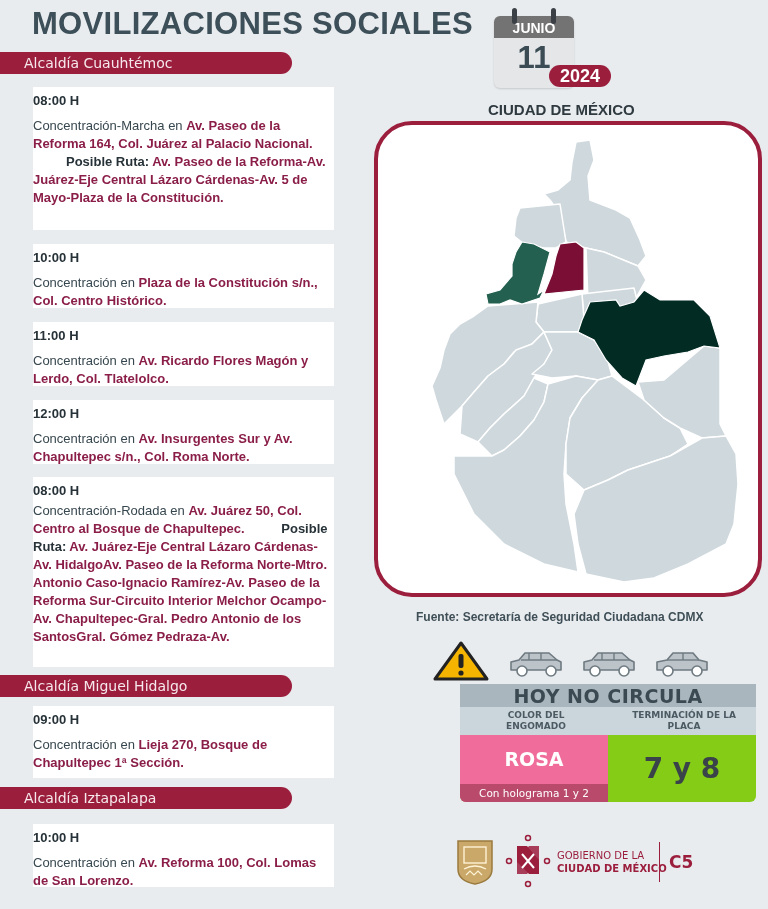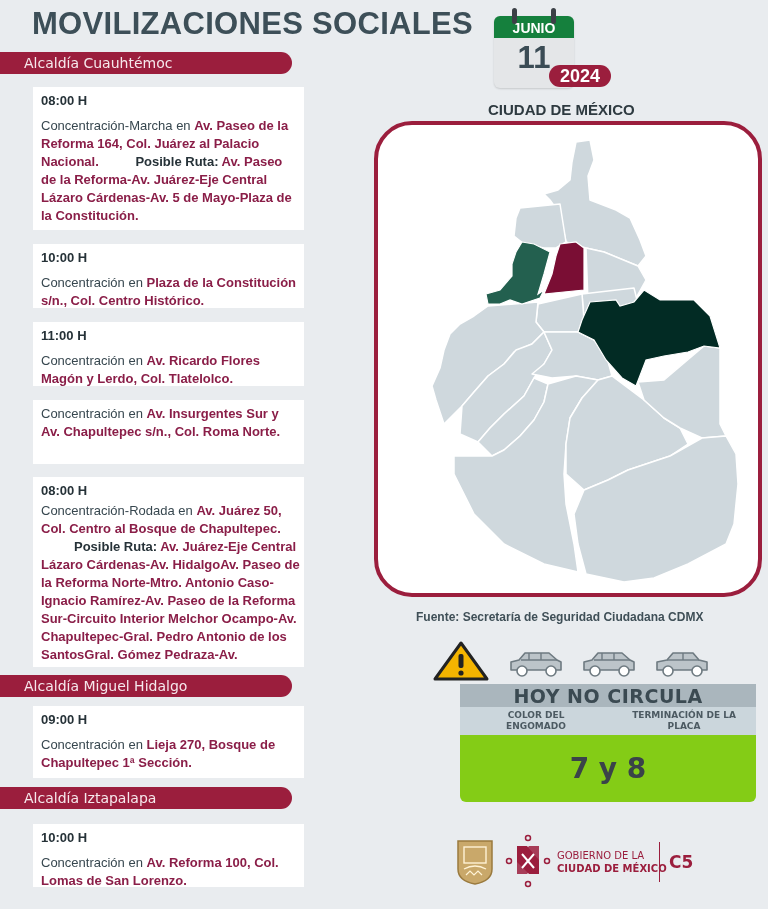--- a/index.html
+++ b/index.html
@@ -19,41 +19,41 @@
     position: absolute; left: 0; width: 292px; height: 22px;
     background: #9b1e3d;
     border-radius: 0 11px 11px 0;
     color: #f6e8ec;
     font-family: "DejaVu Sans", sans-serif;
     font-size: 14px;
     padding-left: 24px;
     line-height: 22px;
   }
   .card {
-    position: absolute; left: 33px; width: 271px;
+    position: absolute; left: 33px; width: 301px;
     background: #ffffff;
-    padding: 5px 4px 4px 8px;
+    padding: 5px 4px 4px 0;
     font-size: 13px;
     line-height: 18px;
   }
   .card .time { font-weight: bold; color: #263238; font-size: 13px; margin-bottom: 7px; }
   .card .desc { font-weight: bold; color: #8a1e48; }
   .card .desc .plain { font-weight: normal; color: #37474f; }
   .card .desc .label { color: #263238; margin-left: 33px; }
 
   .calendar {
     position: absolute; left: 494px; top: 8px; width: 80px; height: 72px;
   }
   .cal-body {
     position: absolute; left: 0; top: 8px; width: 80px; height: 72px;
     background: #e4e6e8; border-radius: 6px; box-shadow: 0 1px 2px rgba(0,0,0,0.15);
   }
   .cal-top {
     position: absolute; left: 0; top: 8px; width: 80px; height: 22px;
-    background: #15803d; border-radius: 6px 6px 0 0;
+    background: #737373; border-radius: 6px 6px 0 0;
     color: #fff; font-weight: bold; font-size: 14px; text-align: center; line-height: 24px;
   }
   .cal-ring { position: absolute; top: 0; width: 5px; height: 16px; background: #3b4046; border-radius: 3px; }
   .cal-day {
     position: absolute; left: 0; top: 32px; width: 80px; text-align: center;
     font-size: 31px; font-weight: bold; color: #3b4c55;
   }
   .year-pill {
     position: absolute; left: 549px; top: 65px; width: 62px; height: 22px;
     background: #9b1e3d; border-radius: 11px; color: #fff;
@@ -146,20 +146,21 @@
 </div>
 
 <div class="card" style="top:322px; height:64px">
   <div class="time">11:00 H</div>
   <div class="desc">
     <span class="plain">Concentración</span><span class="plain"> en </span><span>Av. Ricardo Flores Magón y Lerdo, Col. Tlatelolco.</span>
   </div>
 </div>
 
 <div class="card" style="top:400px; height:64px">
+  <div class="time">12:00 H</div>
   <div class="desc">
     <span class="plain">Concentración</span><span class="plain"> en </span><span>Av. Insurgentes Sur y Av. Chapultepec s/n., Col. Roma Norte.</span>
   </div>
 </div>
 
 <div class="card" style="top:477px; height:190px">
   <div class="time" style="margin-bottom:2px">08:00 H</div>
   <div class="desc">
     <span class="plain">Concentración-Rodada</span><span class="plain"> en </span><span>Av. Juárez 50, Col. Centro al Bosque de Chapultepec.</span><span class="label"> Posible Ruta: </span><span>Av. Juárez-Eje Central Lázaro Cárdenas-Av. HidalgoAv. Paseo de la Reforma Norte-Mtro. Antonio Caso-Ignacio Ramírez-Av. Paseo de la Reforma Sur-Circuito Interior Melchor Ocampo-Av. Chapultepec-Gral. Pedro Antonio de los SantosGral. Gómez Pedraza-Av.</span>
   </div>
@@ -254,20 +255,24 @@
   <circle cx="44" cy="21" r="5" fill="#fff" stroke="#6e7a81" stroke-width="1.6"></circle>
 </svg>
 
 <div class="hnc">
   <div class="hnc-title">HOY NO CIRCULA</div>
   <div class="hnc-heads">
     <div class="hnc-head" style="padding-left:22px;padding-right:22px">COLOR DEL ENGOMADO</div>
     <div class="hnc-head" style="padding-left:18px;padding-right:18px">TERMINACIÓN DE LA PLACA</div>
   </div>
   <div class="hnc-values">
+    <div class="color-cell">
+      <div class="color-name">ROSA</div>
+      <div class="holo">Con holograma 1 y 2</div>
+    </div>
     <div class="plate-cell">7 y 8</div>
   </div>
 </div>
 
 <svg style="position:absolute;left:456px;top:839px" width="38" height="46" viewBox="0 0 38 46">
   <path d="M2,2 L36,2 L36,30 Q36,42 19,45 Q2,42 2,30 Z" fill="#c9a86a" stroke="#9a7a3e" stroke-width="1.5"></path>
   <rect x="8" y="8" width="22" height="16" fill="none" stroke="#fff3d6" stroke-width="1.4"></rect>
   <path d="M8,30 Q19,24 30,30" stroke="#fff3d6" stroke-width="1.4" fill="none"></path>
   <path d="M10,36 L14,32 L18,36 L22,32 L26,36" stroke="#fff3d6" stroke-width="1.2" fill="none"></path>
 </svg>

